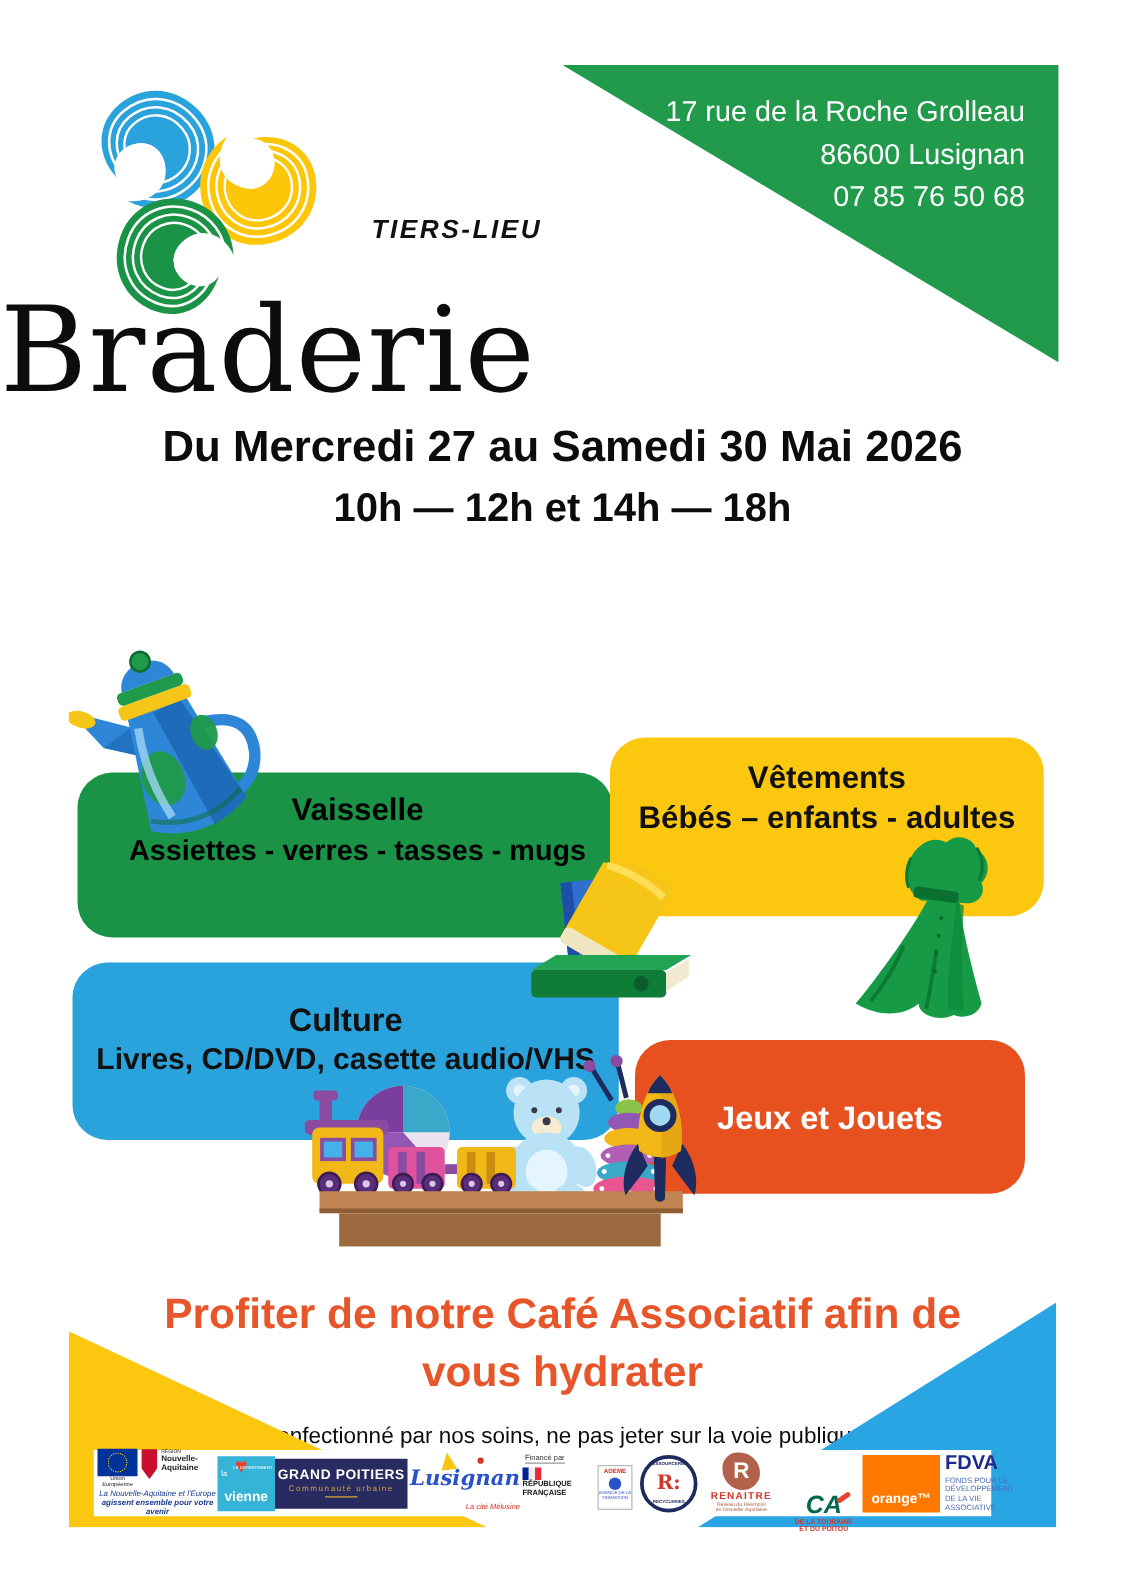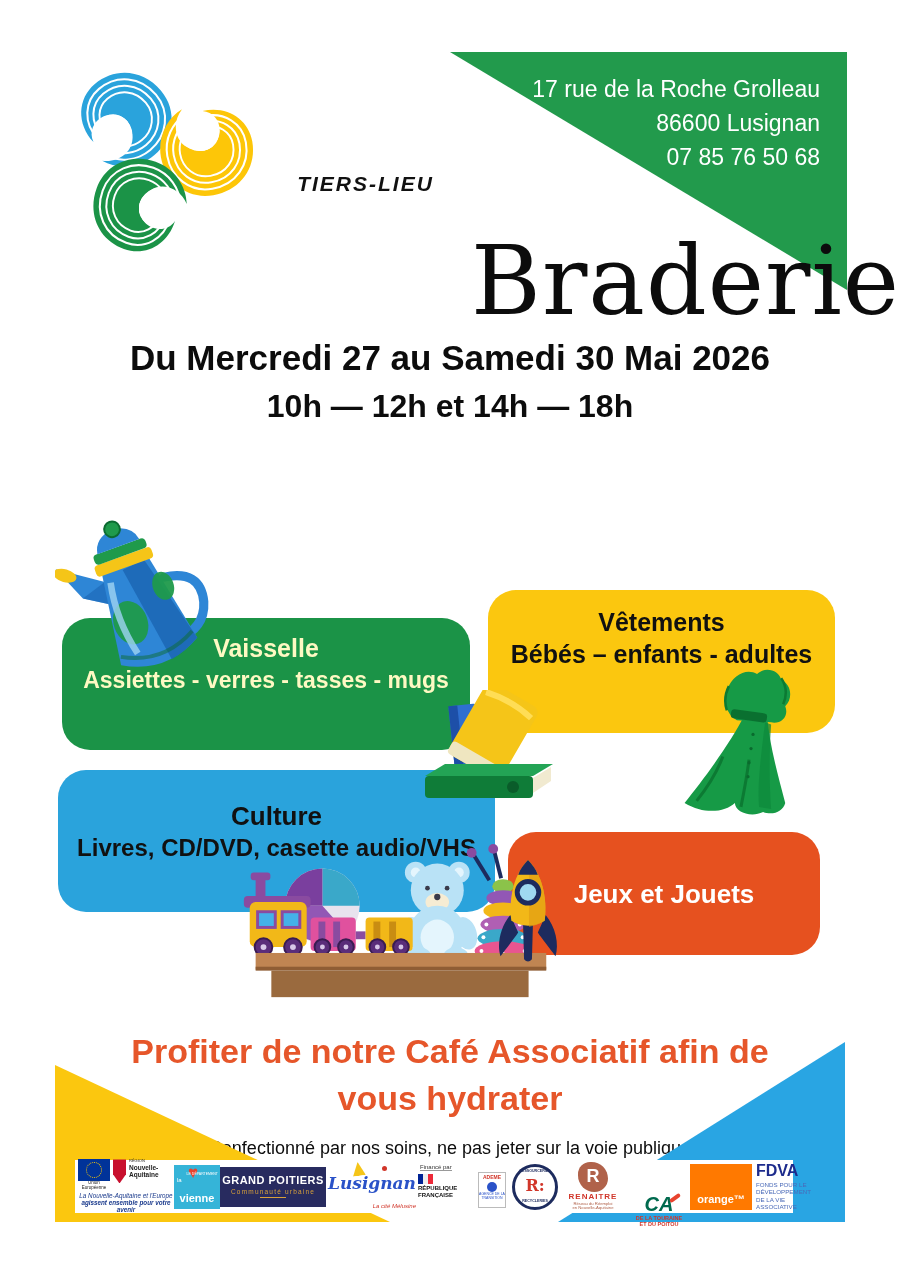--- a/index.html
+++ b/index.html
@@ -8,28 +8,28 @@
   .abs{position:absolute;}
   
   .green-tri{left:450px;top:52px;width:397px;height:238px;background:#229a4c;
              -webkit-clip-path:polygon(0 0,100% 0,100% 100%);clip-path:polygon(0 0,100% 0,100% 100%);}
   .addr{left:430px;top:72px;width:390px;text-align:right;color:#fff;font-size:23px;line-height:34px;}
   .orgname{left:248px;top:139px;width:235px;text-align:center;font-family:"DejaVu Serif",serif;
            font-weight:bold;font-size:26px;letter-spacing:.5px;color:#111;}
   .orgsub{left:248px;top:172px;width:235px;text-align:center;font-weight:bold;font-style:italic;
           font-size:21px;letter-spacing:2px;color:#111;}
   
-  .title{left:0;top:232px;width:100%;text-align:right;font-family:"DejaVu Serif",serif;
+  .title{left:0;top:232px;width:100%;text-align:left;font-family:"DejaVu Serif",serif;
          font-size:95px;line-height:1.05;color:#0c0c0c;letter-spacing:1px;}
   .dates{left:0;top:338px;width:100%;text-align:center;font-weight:bold;font-size:35px;color:#0c0c0c;}
   .hours{left:0;top:388px;width:100%;text-align:center;font-weight:bold;font-size:32px;color:#0c0c0c;}
   .prog{left:0;top:480px;width:100%;text-align:center;font-weight:bold;font-size:30px;line-height:38px;color:#0c0c0c;}
   
   .box{border-radius:28px;text-align:center;}
-  .box-vaisselle{left:62px;top:618px;width:408px;height:132px;background:#1b9347;color:#fef9c3;}
+  .box-vaisselle{left:62px;top:618px;width:408px;height:132px;background:#1b9347;color:#000000;padding-left:20px;}
   .box-vetements{left:488px;top:590px;width:347px;height:143px;background:#fbc70f;color:#111;}
   .box-culture{left:58px;top:770px;width:437px;height:142px;background:#2aa3dc;color:#111;}
   .box-jeux{left:508px;top:832px;width:312px;height:123px;background:#e6511f;color:#fff;}
   .box-title{font-weight:bold;font-size:25px;line-height:32px;}
   .box-sub{font-weight:bold;font-size:23px;line-height:32px;}
   .box-vaisselle .box-title{padding-top:14px;}
   .box-vetements .box-title{padding-top:16px;}
   .box-vetements .box-sub{font-size:25px;}
   .box-culture .box-title{padding-top:30px;font-size:26px;}
   .box-culture .box-sub{font-size:24px;}

